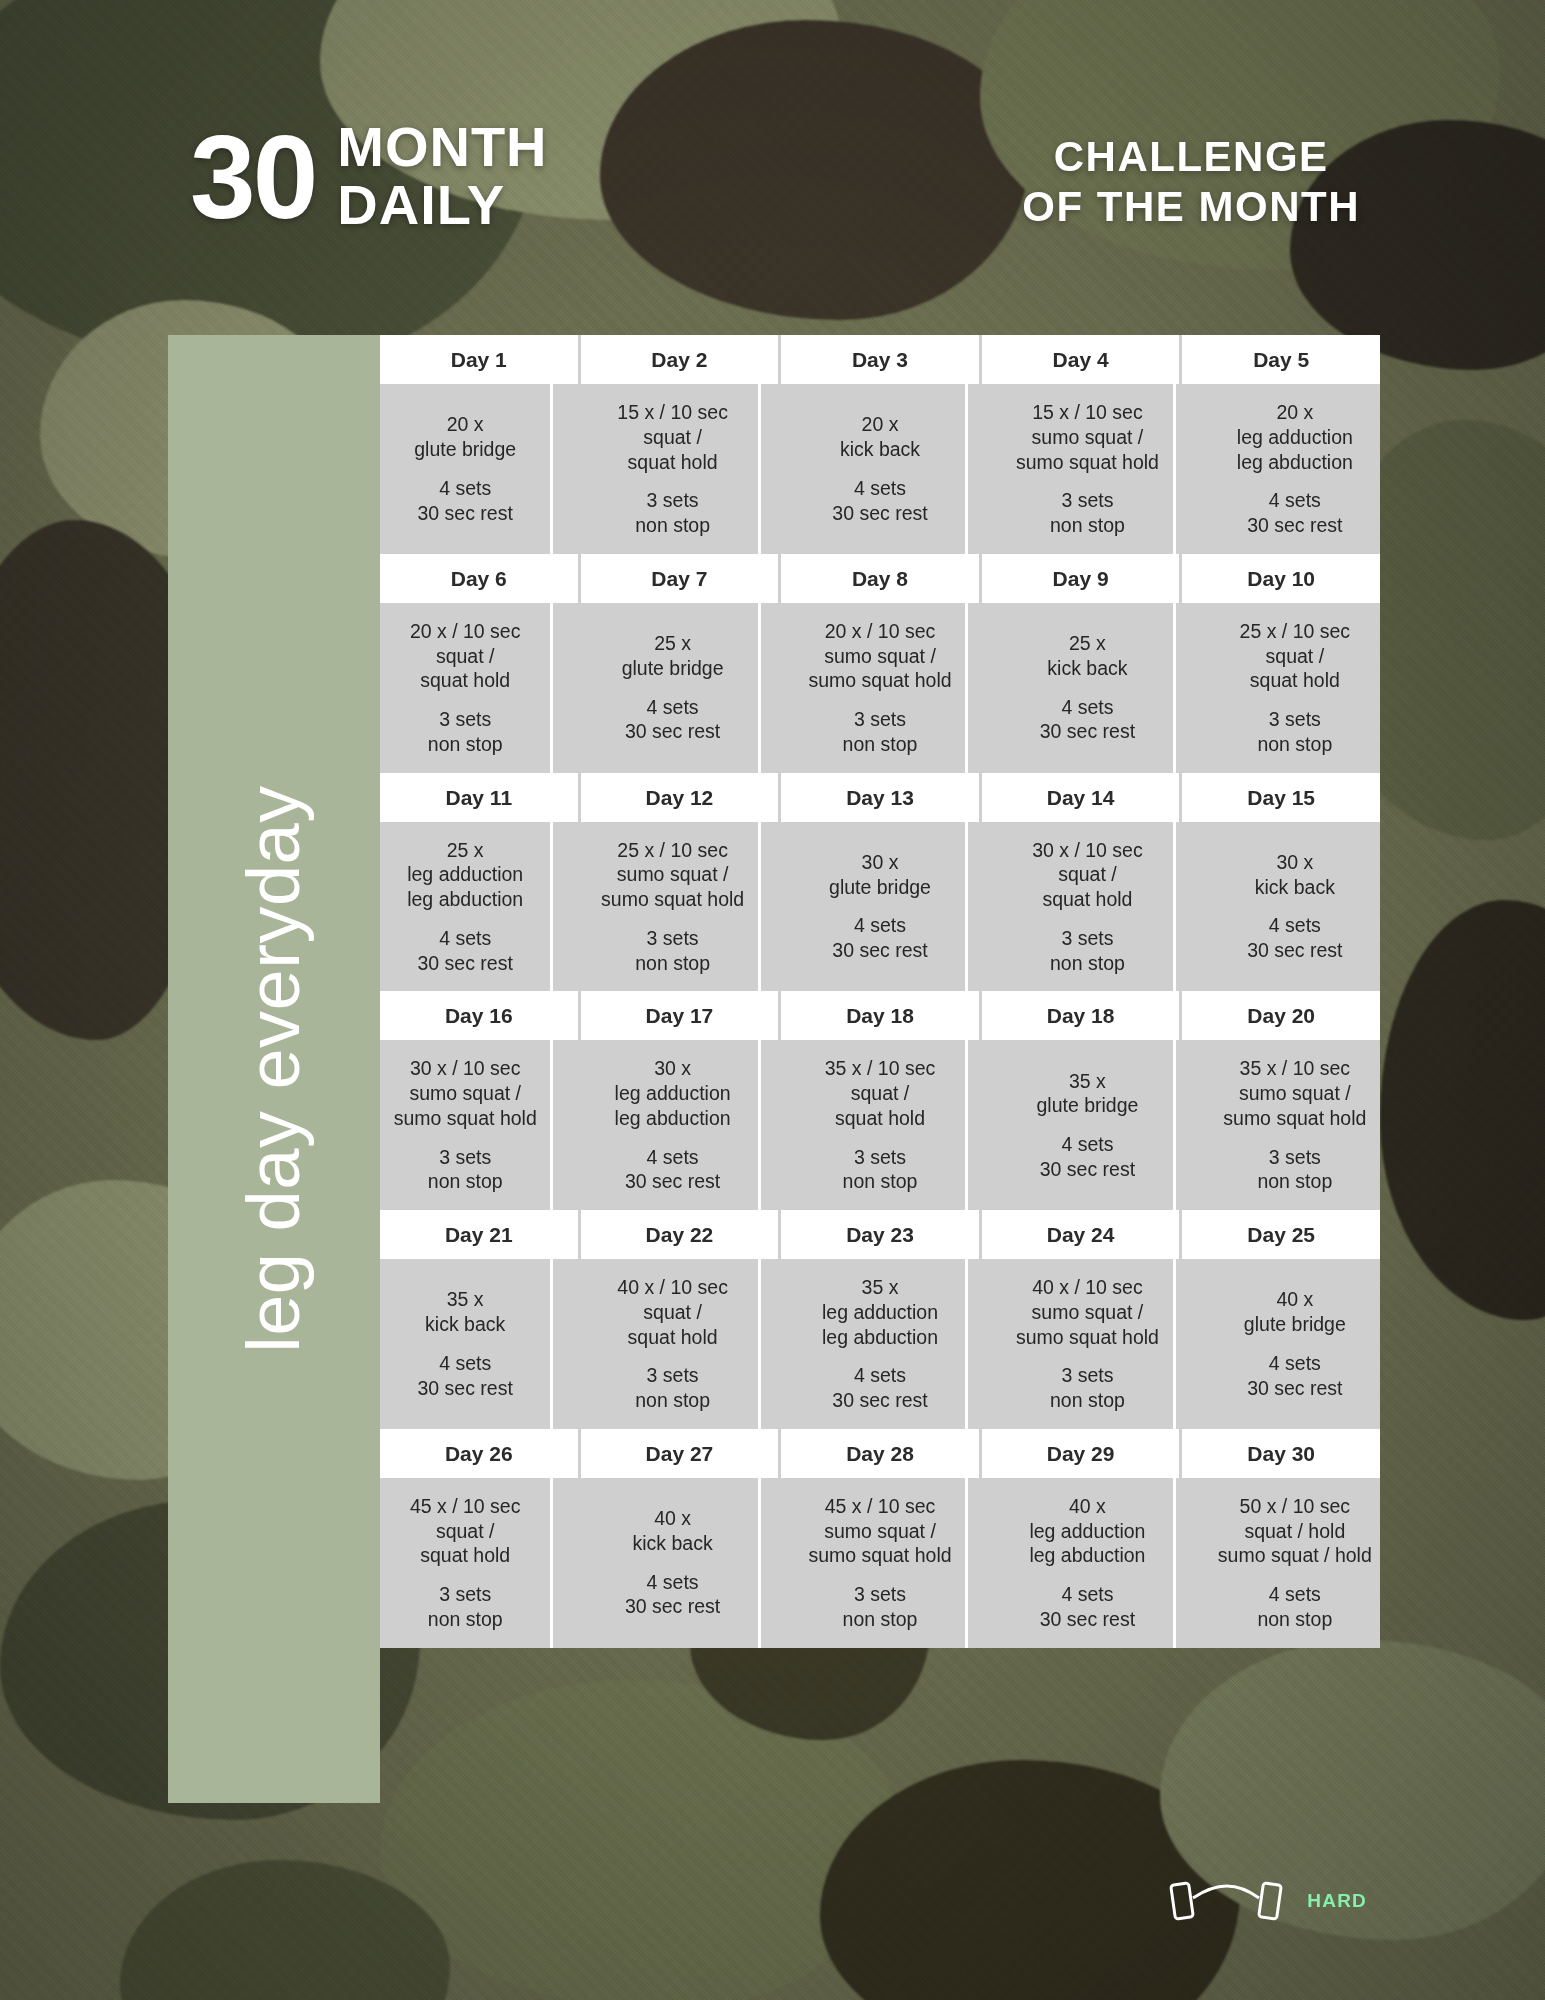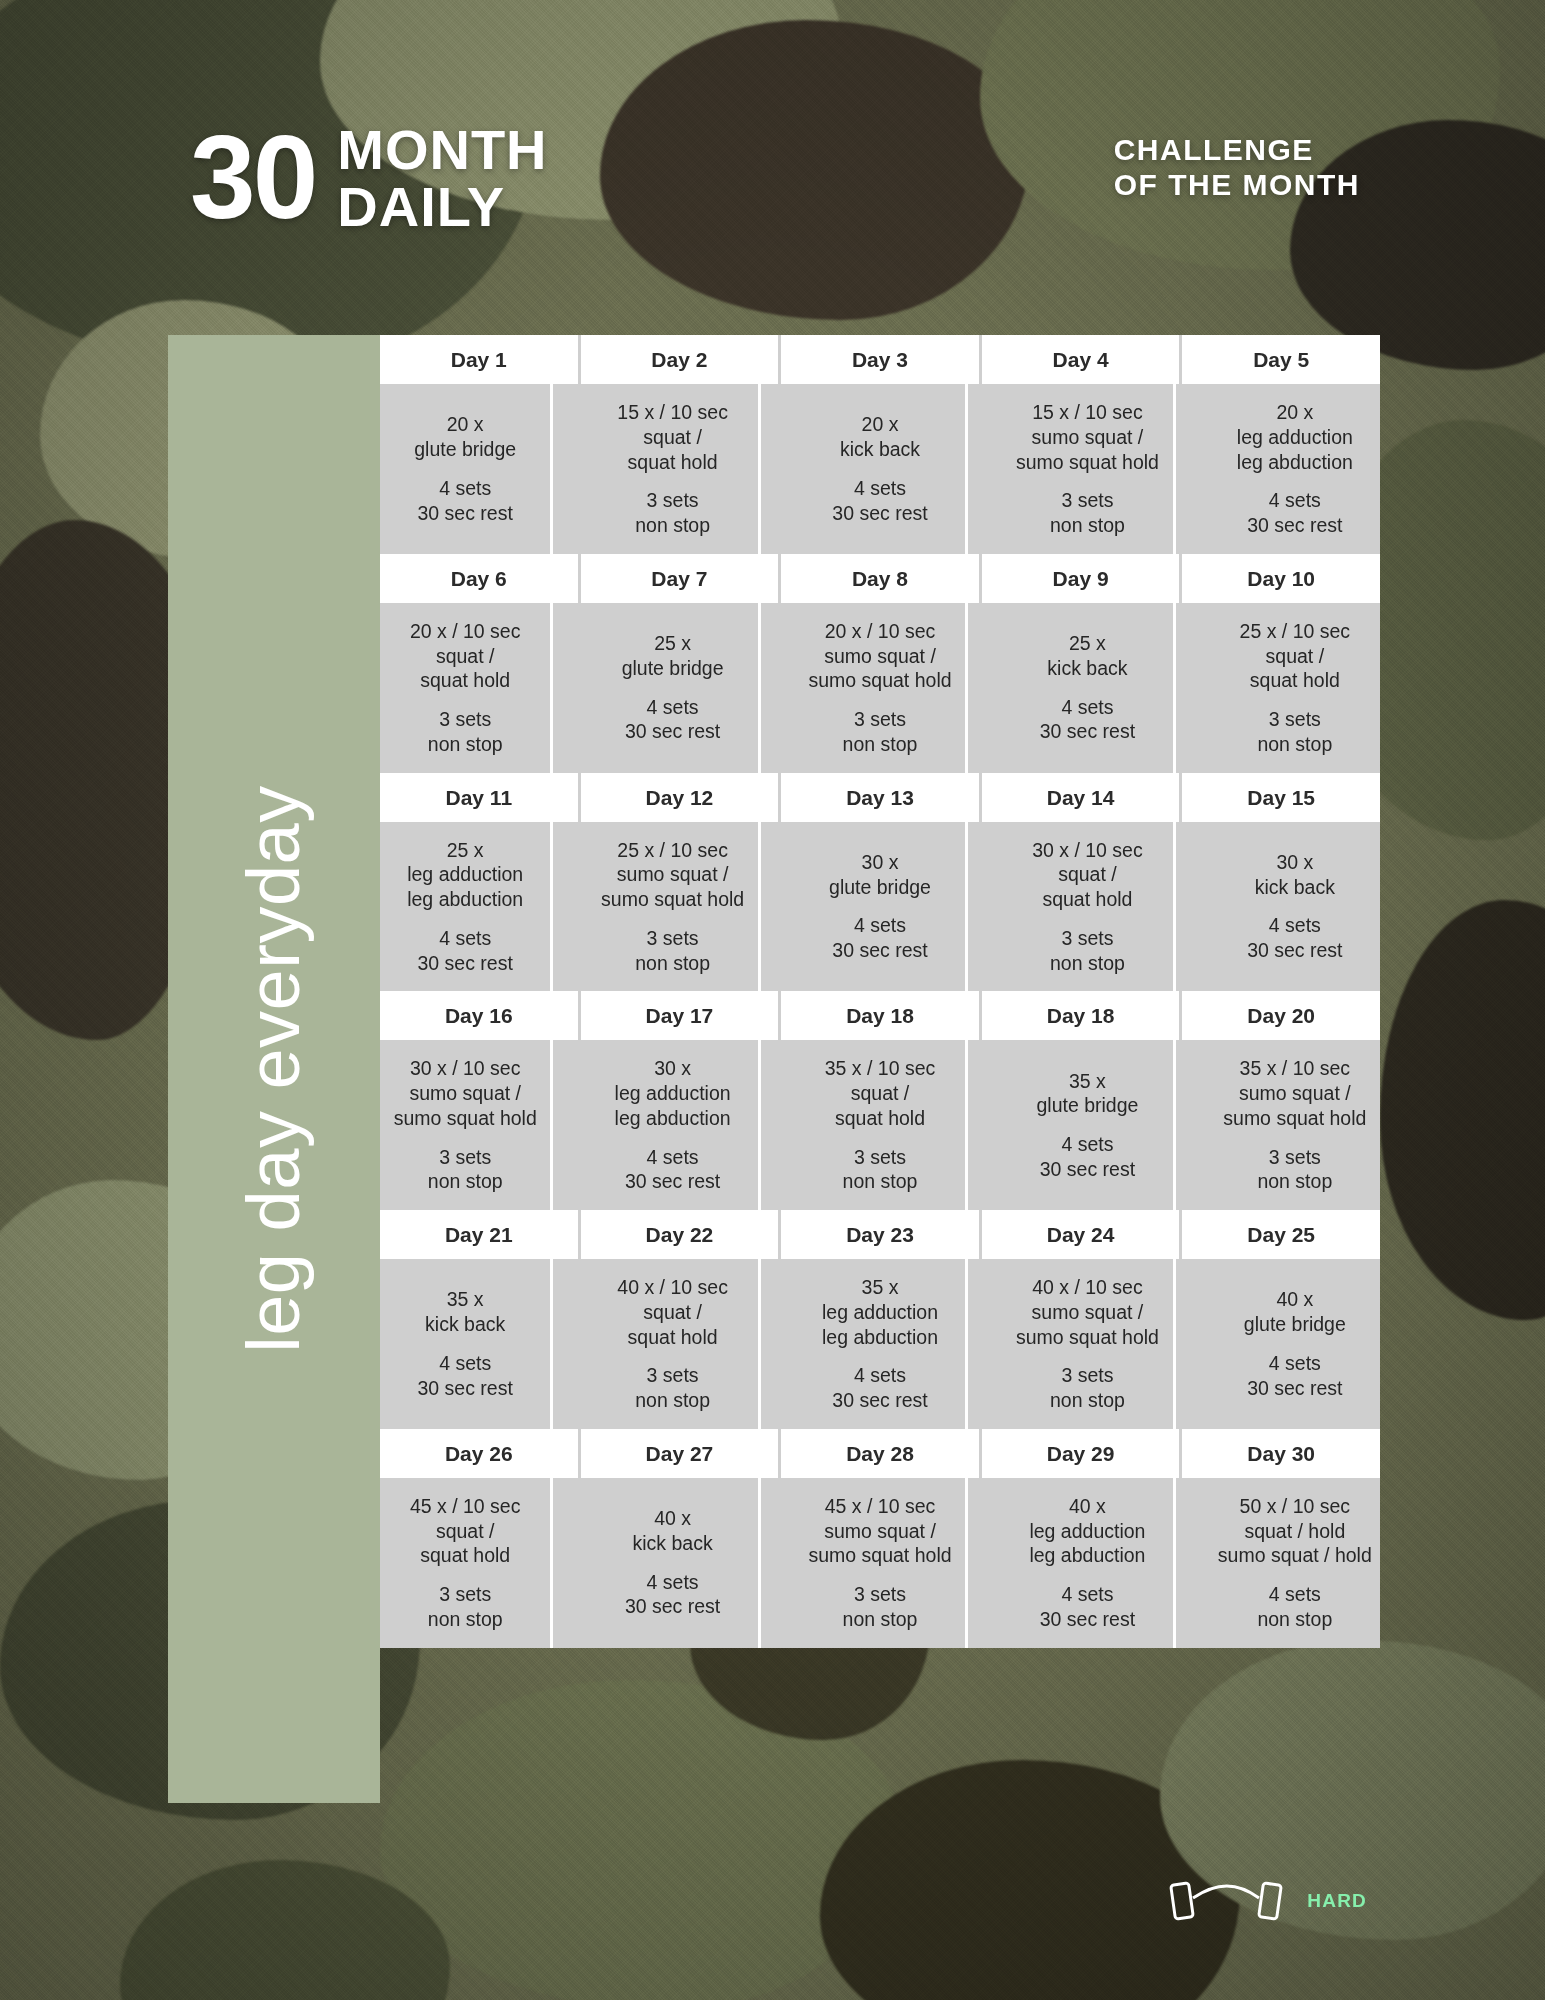--- a/index.html
+++ b/index.html
@@ -46,21 +46,21 @@
     position: absolute;
     left: 0; right: 0;
     top: 118px;
     height: 160px;
   }
   .title-left {
     position: absolute;
     left: 190px;
     top: 0;
     display: flex;
-    align-items: flex-end;
+    align-items: flex-start;
     color: #fff;
   }
   .thirty {
     font-size: 118px;
     font-weight: bold;
     letter-spacing: -3px;
     line-height: 1;
     text-shadow: 0 2px 6px rgba(0,0,0,0.35);
   }
   .daysdaily {
@@ -69,22 +69,22 @@
     font-weight: bold;
     line-height: 1.03;
     letter-spacing: 1px;
     text-shadow: 0 2px 6px rgba(0,0,0,0.35);
   }
   .title-right {
     position: absolute;
     right: 185px;
     top: 14px;
     color: #fff;
-    text-align: left;
-    font-size: 30px;
+    text-align: center;
+    font-size: 42px;
     font-weight: bold;
     line-height: 1.18;
     letter-spacing: 1.5px;
     text-shadow: 0 2px 6px rgba(0,0,0,0.35);
   }
 
   
   .panel {
     position: absolute;
     left: 168px;

